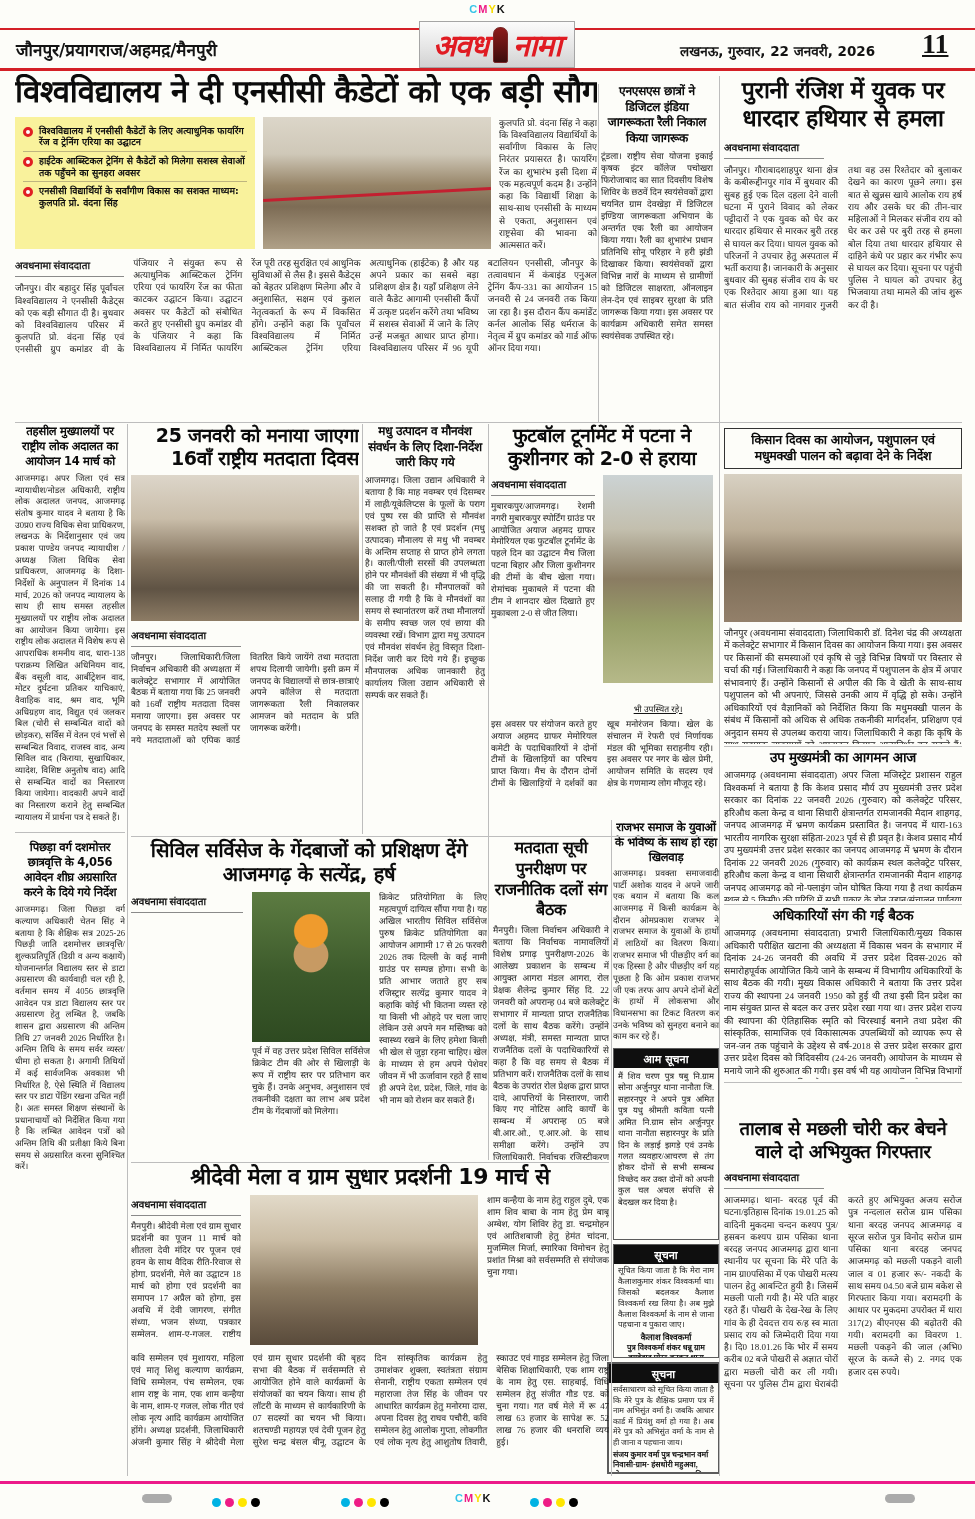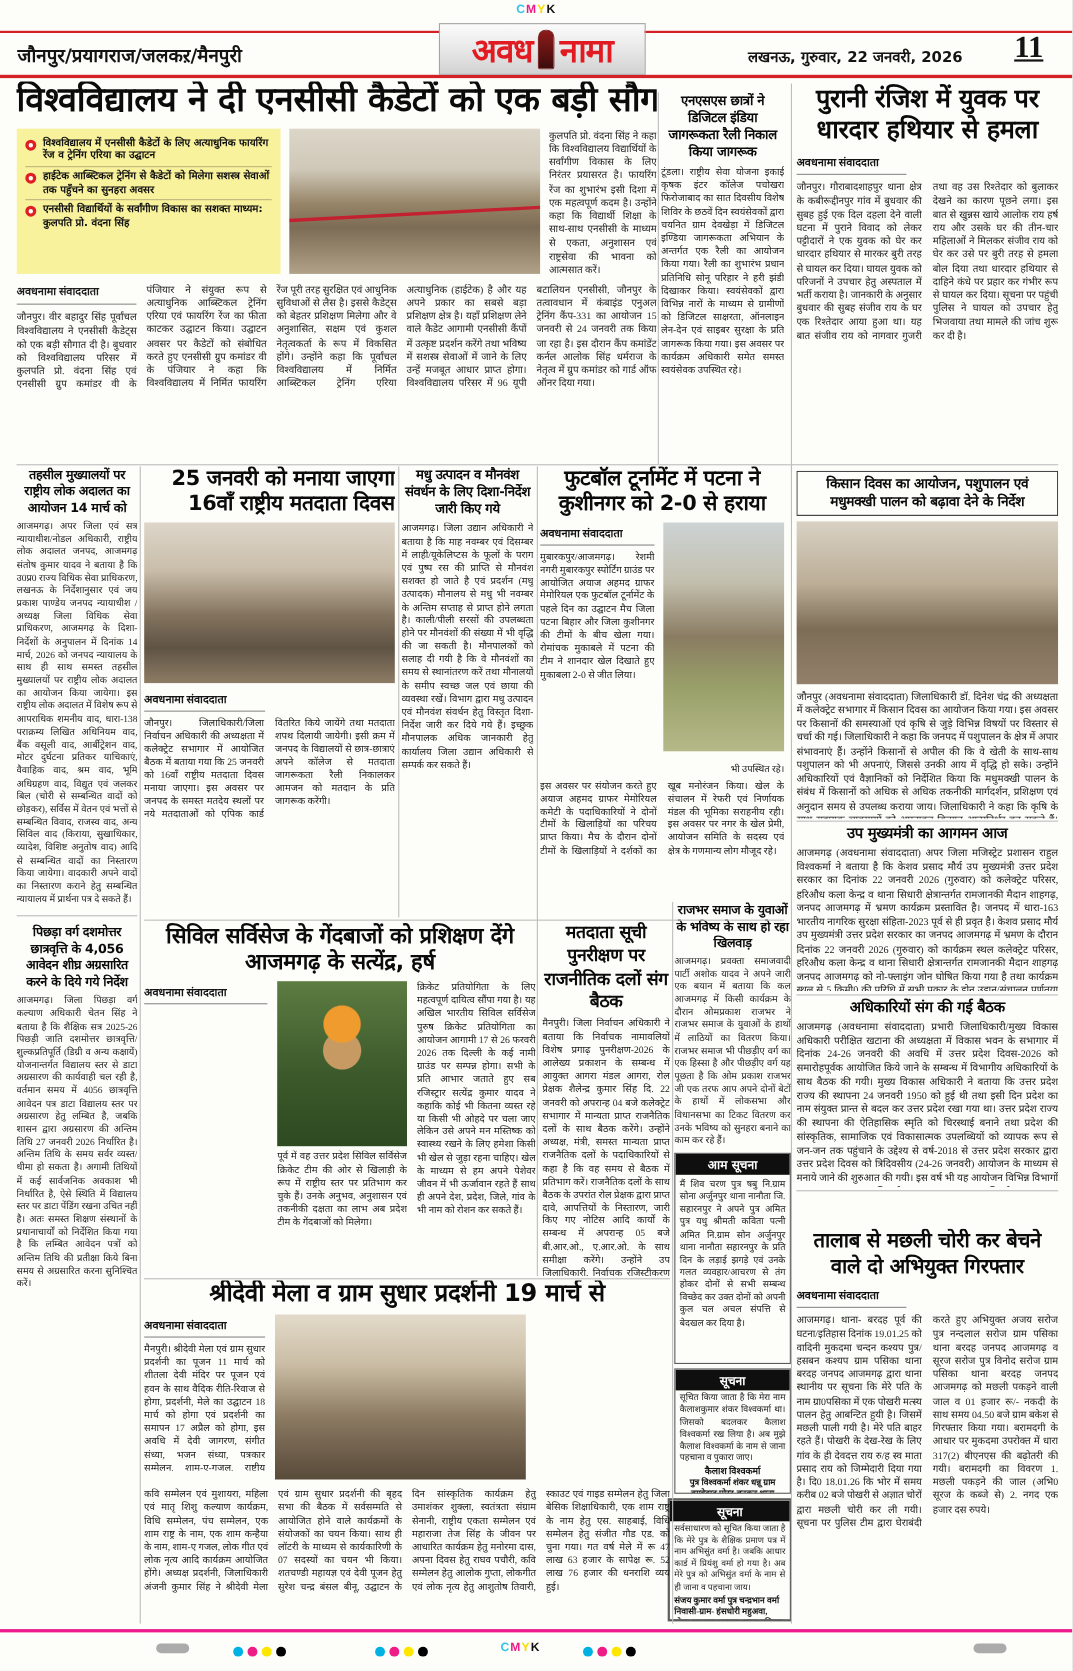--- a/index.html
+++ b/index.html
@@ -51,22 +51,22 @@
 <body>
 
 <div class="paper">
 
   <div class="abs regmark" style="left:0;right:0;top:3px;text-align:center;">
     <span class="regC">C</span><span class="regM">M</span><span class="regY">Y</span><span class="regK">K</span>
   </div>
 
   <div class="abs" style="left:0;top:28px;width:975px;height:2px;background:#d42027;"></div>
   <div class="abs" style="left:0;top:68px;width:975px;height:3px;background:#d42027;"></div>
-  <div class="abs mast-edition" style="left:16px;top:38px;">जौनपुर/प्रयागराज/जलकऱ/मैनपुरी</div>
-  <div class="abs logo-box" style="left:399px;top:21px;width:188px;height:47px;">
+  <div class="abs mast-edition" style="left:16px;top:38px;">जौनपुर/प्रयागराज/अहमद़/मैनपुरी</div>
+  <div class="abs logo-box" style="left:419px;top:21px;width:156px;height:47px;font-style:italic;">
     <span class="logo-word">अवध</span>
     <span class="logo-lamp"></span>
     <span class="logo-word">नामा</span>
   </div>
   <div class="abs mast-date" style="left:680px;top:42px;">लखनऊ, गुरुवार, 22 जनवरी, 2026</div>
   <div class="abs mast-page" style="left:922px;top:28px;text-decoration:underline;">11</div>
 
   <div class="abs" style="left:15px;top:74px;width:582px;height:348px;overflow:hidden;">
     <div class="headline" style="font-size:31px;line-height:1.12;white-space:nowrap;overflow:hidden;">विश्वविद्यालय ने दी एनसीसी कैडेटों को एक बड़ी सौगात</div>
     <div style="display:flex;gap:8px;margin-top:8px;height:132px;">
@@ -133,21 +133,21 @@
 
   <div class="abs" style="left:491px;top:424px;width:222px;height:410px;overflow:hidden;">
     <div class="headline" style="font-size:19px;line-height:1.2;text-align:center;">फुटबॉल टूर्नामेंट में पटना ने कुशीनगर को 2-0 से हराया</div>
     <div style="display:flex;gap:8px;margin-top:5px;">
       <div style="width:104px;">
         <div class="byline">अवधनामा संवाददाता</div>
         <div class="body-txt" style="font-size:8.8px;height:200px;">मुबारकपुर/आजमगढ़। रेशमी नगरी मुबारकपुर स्पोर्टिंग ग्राउंड पर आयोजित अयाज अहमद ग्राफर मेमोरियल एक फुटबॉल टूर्नामेंट के पहले दिन का उद्घाटन मैच जिला पटना बिहार और जिला कुशीनगर की टीमों के बीच खेला गया। रोमांचक मुकाबले में पटना की टीम ने शानदार खेल दिखाते हुए मुकाबला 2-0 से जीत लिया।</div>
       </div>
       <div style="width:110px;">
         <div class="photo ph-football" style="height:208px;"></div>
-        <div style="font-size:8.5px;text-align:right;margin-top:10px;">भी उपस्थित रहे।</div>
+        <div style="font-size:8.5px;text-align:center;margin-top:20px;text-decoration:underline;">भी उपस्थित रहे।</div>
       </div>
     </div>
     <div class="cols2 body-txt" style="font-size:8.8px;height:118px;margin-top:5px;">इस अवसर पर संयोजन करते हुए अयाज अहमद ग्राफर मेमोरियल कमेटी के पदाधिकारियों ने दोनों टीमों के खिलाड़ियों का परिचय प्राप्त किया। मैच के दौरान दोनों टीमों के खिलाड़ियों ने दर्शकों का खूब मनोरंजन किया। खेल के संचालन में रेफरी एवं निर्णायक मंडल की भूमिका सराहनीय रही। इस अवसर पर नगर के खेल प्रेमी, आयोजन समिति के सदस्य एवं क्षेत्र के गणमान्य लोग मौजूद रहे।</div>
   </div>
 
   <div class="abs" style="left:724px;top:428px;width:238px;height:316px;overflow:hidden;">
     <div class="headline" style="border:1.5px solid #333;padding:3px 5px;font-size:12.5px;line-height:1.3;text-align:center;">किसान दिवस का आयोजन, पशुपालन एवं मधुमक्खी पालन को बढ़ावा देने के निर्देश</div>
     <div class="photo ph-kisan" style="height:148px;margin-top:5px;"></div>
     <div class="body-txt" style="font-size:9.2px;margin-top:5px;height:118px;">जौनपुर (अवधनामा संवाददाता) जिलाधिकारी डॉ. दिनेश चंद्र की अध्यक्षता में कलेक्ट्रेट सभागार में किसान दिवस का आयोजन किया गया। इस अवसर पर किसानों की समस्याओं एवं कृषि से जुड़े विभिन्न विषयों पर विस्तार से चर्चा की गई। जिलाधिकारी ने कहा कि जनपद में पशुपालन के क्षेत्र में अपार संभावनाएं हैं। उन्होंने किसानों से अपील की कि वे खेती के साथ-साथ पशुपालन को भी अपनाएं, जिससे उनकी आय में वृद्धि हो सके। उन्होंने अधिकारियों एवं वैज्ञानिकों को निर्देशित किया कि मधुमक्खी पालन के संबंध में किसानों को अधिक से अधिक तकनीकी मार्गदर्शन, प्रशिक्षण एवं अनुदान समय से उपलब्ध कराया जाय। जिलाधिकारी ने कहा कि कृषि के साथ सहायक व्यवसायों को अपनाकर किसान आत्मनिर्भर बन सकते हैं। इस अवसर पर विभिन्न विभागों के अधिकारी एवं बड़ी संख्या में किसान उपस्थित रहे।</div>
   </div>
@@ -211,20 +211,21 @@
   </div>
 
   <div class="abs" style="left:131px;top:1164px;width:478px;height:312px;overflow:hidden;">
     <div class="headline" style="font-size:22px;line-height:1.15;text-align:center;white-space:nowrap;overflow:hidden;">श्रीदेवी मेला व ग्राम सुधार प्रदर्शनी 19 मार्च से</div>
     <div style="display:flex;gap:9px;margin-top:6px;height:152px;">
       <div style="width:110px;">
         <div class="byline">अवधनामा संवाददाता</div>
         <div class="body-txt" style="font-size:8.8px;height:116px;">मैनपुरी। श्रीदेवी मेला एवं ग्राम सुधार प्रदर्शनी का पूजन 11 मार्च को शीतला देवी मंदिर पर पूजन एवं हवन के साथ वैदिक रीति-रिवाज से होगा, प्रदर्शनी, मेले का उद्घाटन 18 मार्च को होगा एवं प्रदर्शनी का समापन 17 अप्रैल को होगा, इस अवधि में देवी जागरण, संगीत संध्या, भजन संध्या, पत्रकार सम्मेलन, शाम-ए-गजल, राष्ट्रीय एकता सम्मेलन, विराट दंगल, स्थानीय बच्चों के कार्यक्रम आयोजित होंगे।</div>
       </div>
       <div class="photo ph-hall" style="width:228px;height:150px;"></div>
+      <div class="body-txt" style="flex:1;font-size:8.8px;height:150px;">शाम कन्हैया के नाम हेतु राहुल दुबे, एक शाम शिव बाबा के नाम हेतु प्रेम बाबू अम्बेश, योग शिविर हेतु डा. चन्द्रमोहन एवं आतिशबाजी हेतु हेमंत चांदना, मुजम्मिल मिर्जा, स्मारिका विमोचन हेतु प्रशांत मिश्रा को सर्वसम्मति से संयोजक चुना गया।</div>
     </div>
     <div class="cols4 body-txt" style="font-size:8.8px;height:138px;margin-top:6px;">कवि सम्मेलन एवं मुशायरा, महिला एवं मातृ शिशु कल्याण कार्यक्रम, विधि सम्मेलन, पंच सम्मेलन, एक शाम राष्ट्र के नाम, एक शाम कन्हैया के नाम, शाम-ए गजल, लोक गीत एवं लोक नृत्य आदि कार्यक्रम आयोजित होंगे। अध्यक्ष प्रदर्शनी, जिलाधिकारी अंजनी कुमार सिंह ने श्रीदेवी मेला एवं ग्राम सुधार प्रदर्शनी की बृहद सभा की बैठक में सर्वसम्मति से आयोजित होने वाले कार्यक्रमों के संयोजकों का चयन किया। साथ ही लॉटरी के माध्यम से कार्यकारिणी के 07 सदस्यों का चयन भी किया। शतचण्डी महायज्ञ एवं देवी पूजन हेतु सुरेश चन्द्र बंसल बीनू, उद्घाटन के दिन सांस्कृतिक कार्यक्रम हेतु उमाशंकर शुक्ला, स्वतंत्रता संग्राम सेनानी, राष्ट्रीय एकता सम्मेलन एवं महाराजा तेज सिंह के जीवन पर आधारित कार्यक्रम हेतु मनोरमा दास, अपना दिवस हेतु राघव पचौरी, कवि सम्मेलन हेतु आलोक गुप्ता, लोकगीत एवं लोक नृत्य हेतु आशुतोष तिवारी, स्काउट एवं गाइड सम्मेलन हेतु जिला बेसिक शिक्षाधिकारी, एक शाम राष्ट्र के नाम हेतु एस. साहबाई, विधि सम्मेलन हेतु संजीत गौड एड. को चुना गया। गत वर्ष मेले में रू 47 लाख 63 हजार के सापेक्ष रू. 52 लाख 76 हजार की धनराशि व्यय हुई।</div>
   </div>
 
   <div class="vrule" style="left:598px;top:84px;height:338px;"></div>
   <div class="vrule" style="left:719px;top:76px;height:1400px;"></div>
   <div class="vrule" style="left:127px;top:424px;height:1052px;"></div>
   <div class="vrule" style="left:362px;top:424px;height:410px;"></div>
   <div class="vrule" style="left:488px;top:424px;height:736px;"></div>
   <div class="vrule" style="left:611px;top:820px;height:656px;"></div>

